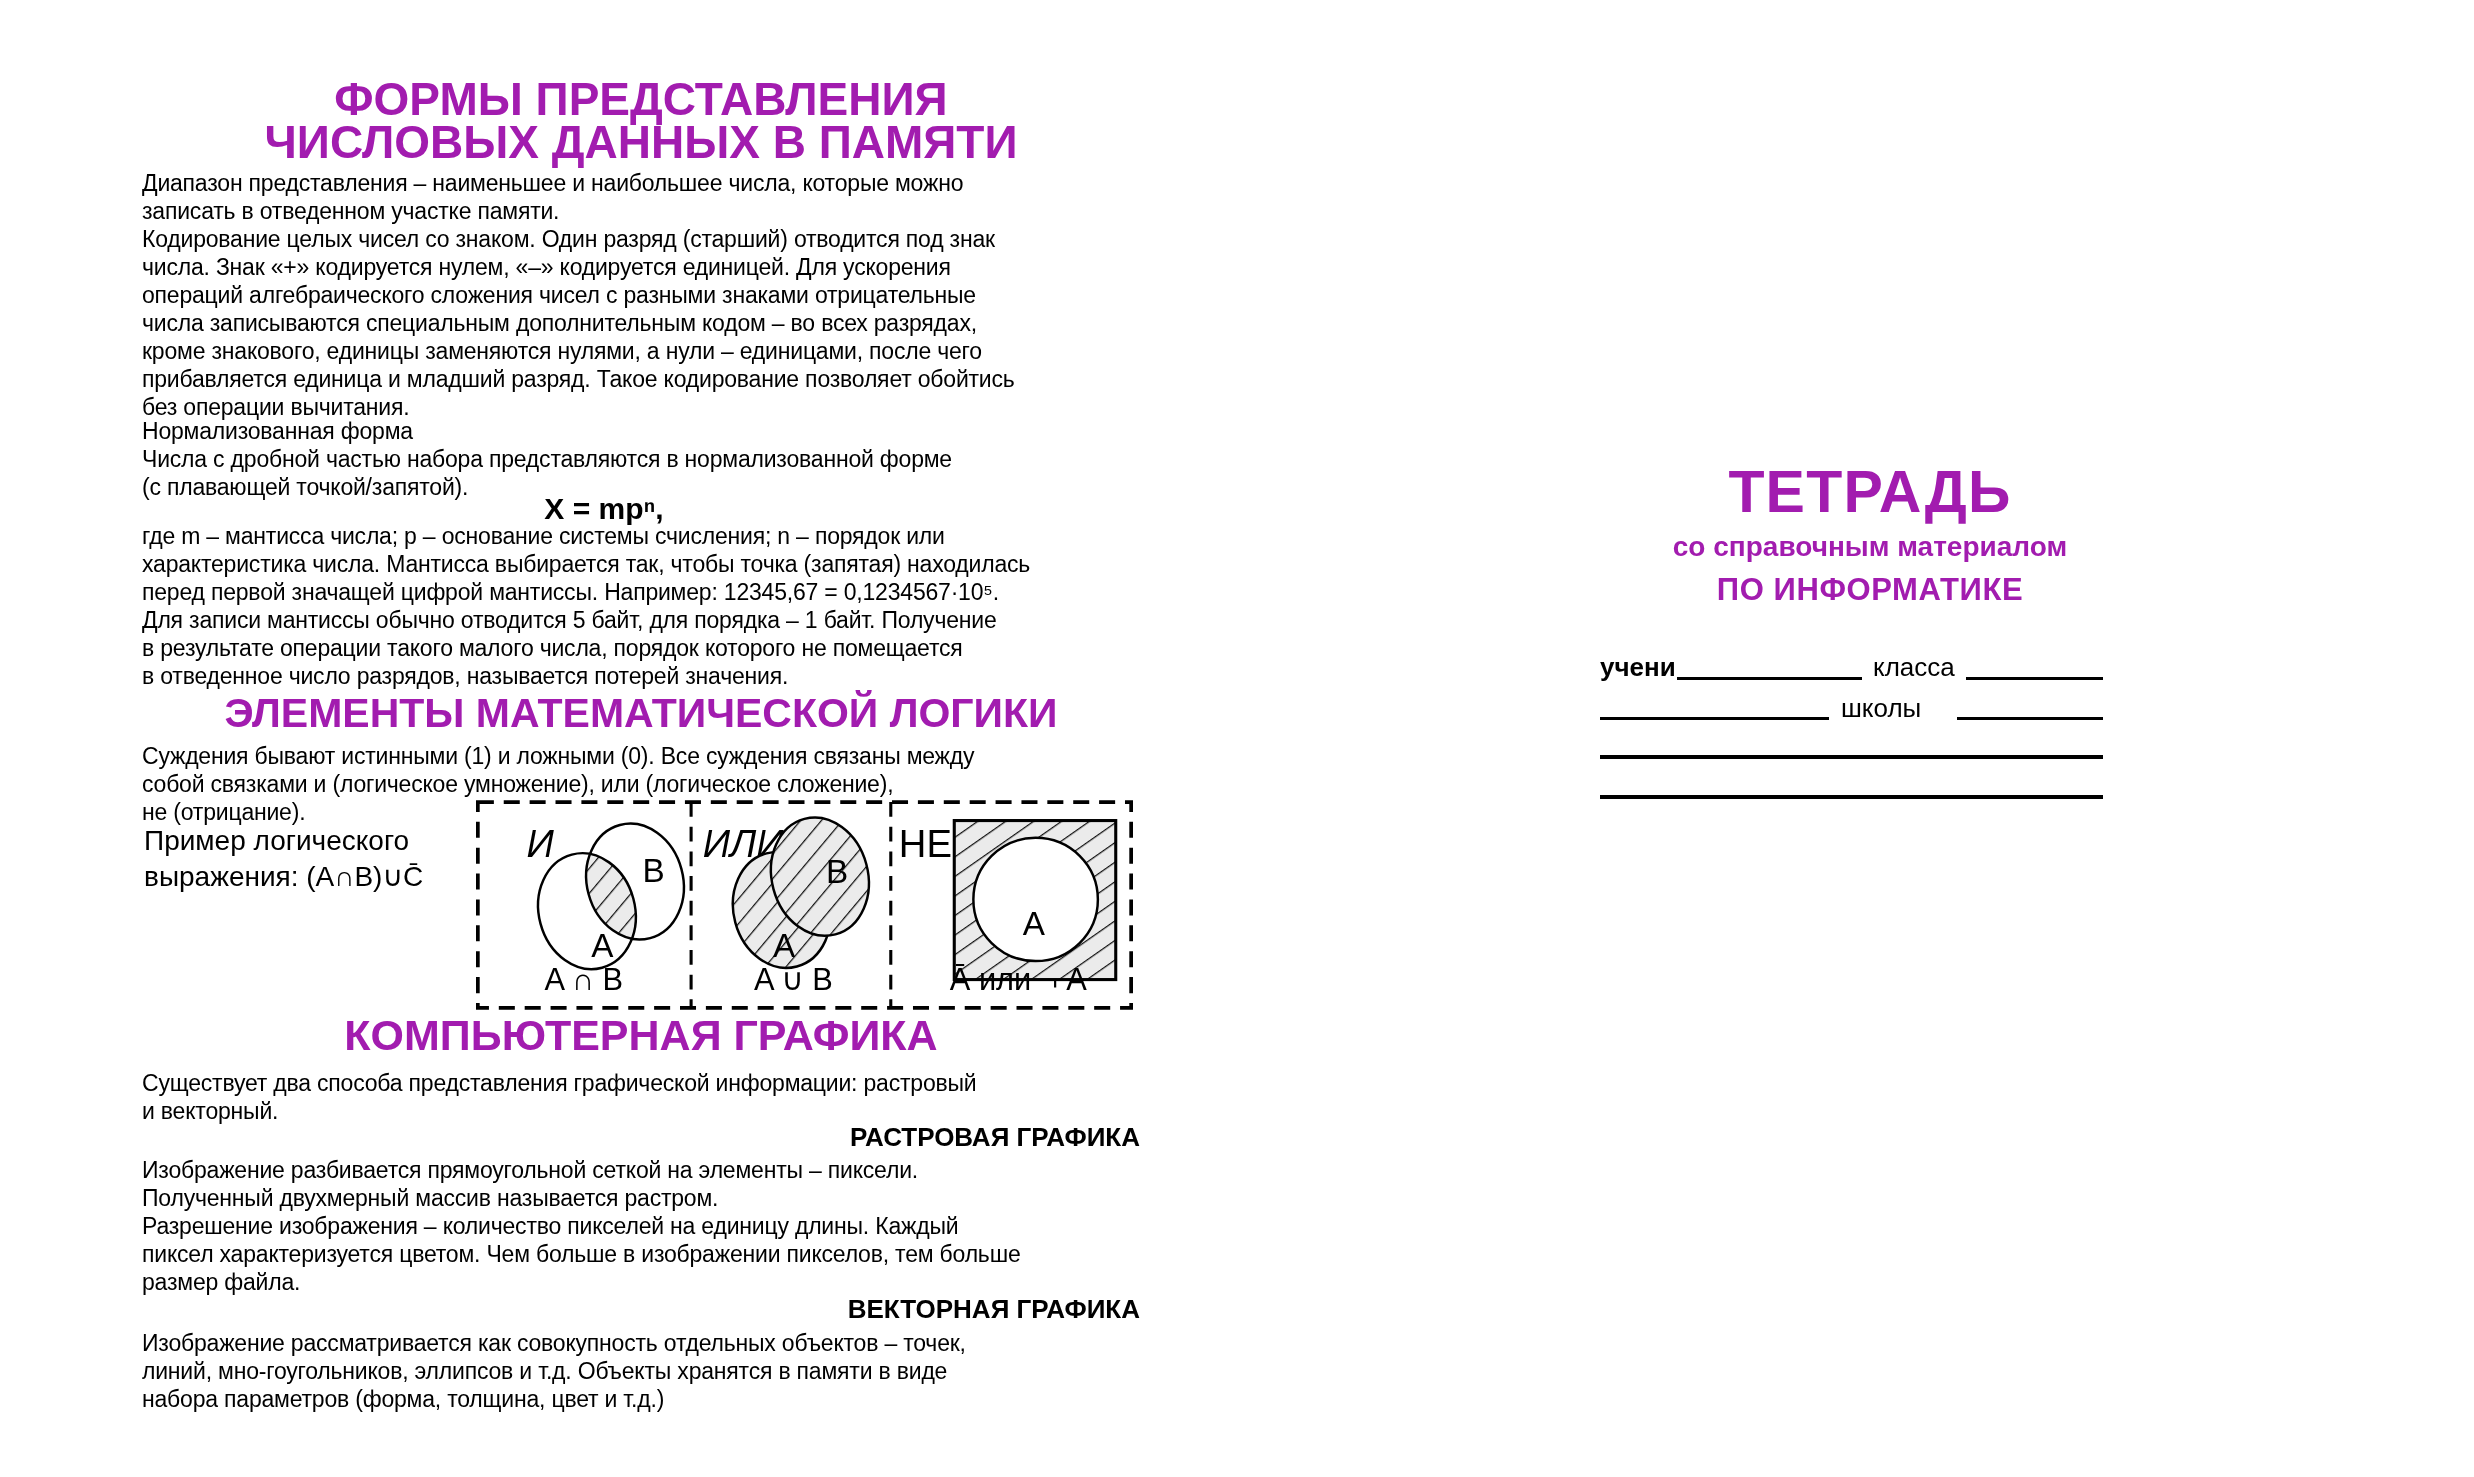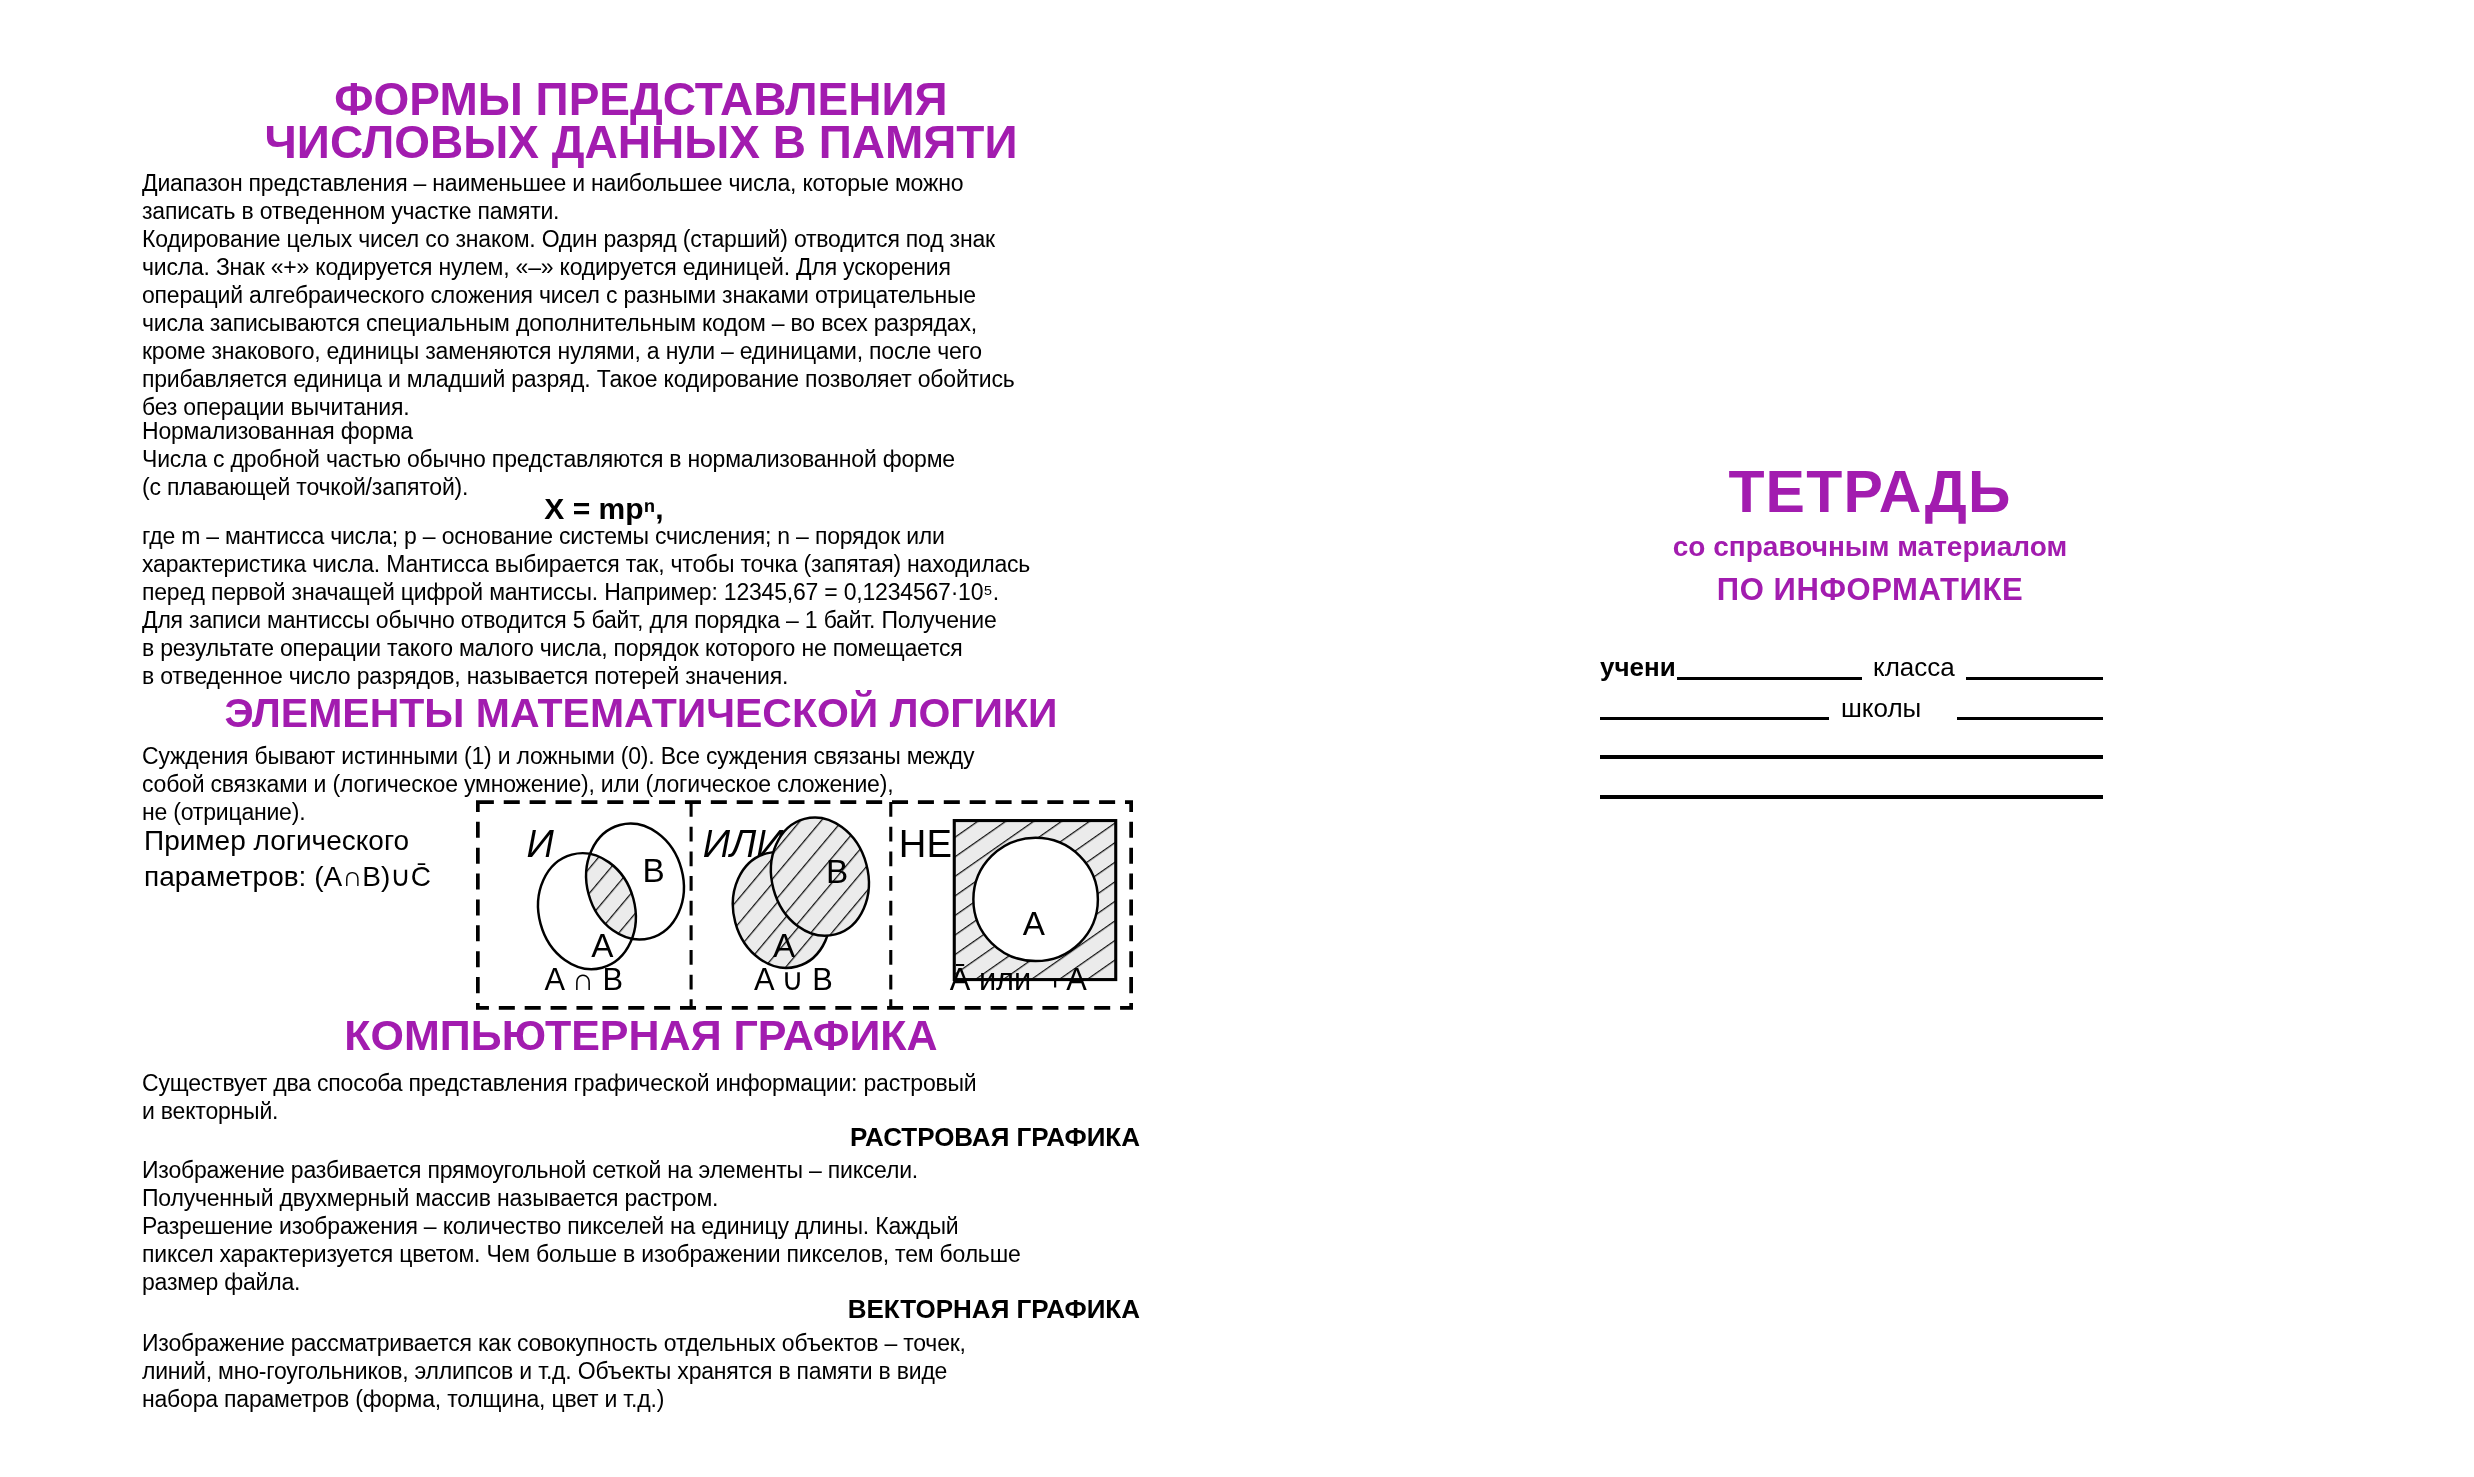--- a/index.html
+++ b/index.html
@@ -59,40 +59,40 @@
 записать в отведенном участке памяти.
 Кодирование целых чисел со знаком. Один разряд (старший) отводится под знак
 числа. Знак «+» кодируется нулем, «–» кодируется единицей. Для ускорения
 операций алгебраического сложения чисел с разными знаками отрицательные
 числа записываются специальным дополнительным кодом – во всех разрядах,
 кроме знакового, единицы заменяются нулями, а нули – единицами, после чего
 прибавляется единица и младший разряд. Такое кодирование позволяет обойтись
 без операции вычитания.</div>
 
     <div id="p2" class="body-text" data-bind-lines="left_page.para_normalized_lines">Нормализованная форма
-Числа с дробной частью обычно представляются в нормализованной форме
+Числа с дробной частью набора представляются в нормализованной форме
 (с плавающей точкой/запятой).</div>
 
     <div id="formula" data-bind="left_page.formula">X = mpⁿ,</div>
 
     <div id="p3" class="body-text" data-bind-lines="left_page.para_mantissa_lines">где m – мантисса числа; p – основание системы счисления; n – порядок или
 характеристика числа. Мантисса выбирается так, чтобы точка (запятая) находилась
 перед первой значащей цифрой мантиссы. Например: 12345,67 = 0,1234567·10⁵.
 Для записи мантиссы обычно отводится 5 байт, для порядка – 1 байт. Получение
 в результате операции такого малого числа, порядок которого не помещается
 в отведенное число разрядов, называется потерей значения.</div>
 
     <h2 id="h2" class="h-main" data-bind="left_page.heading2">ЭЛЕМЕНТЫ МАТЕМАТИЧЕСКОЙ ЛОГИКИ</h2>
 
     <div id="p4" class="body-text" data-bind-lines="left_page.para_logic_lines">Суждения бывают истинными (1) и ложными (0). Все суждения связаны между
 собой связками и (логическое умножение), или (логическое сложение),
 не (отрицание).</div>
 
     <div id="example" data-bind-lines="left_page.example_lines">Пример логического
-параметров: (A∩B)∪C̄</div>
+выражения: (A∩B)∪C̄</div>
 
     <svg id="venn" width="657" height="210" viewBox="0 0 1066 340">
       <defs>
         <pattern id="hatch" patternUnits="userSpaceOnUse" width="26" height="26" patternTransform="rotate(55)">
           <rect width="26" height="26" fill="#ebebeb"></rect>
           <line x1="0" y1="0" x2="0" y2="26" stroke="#101010" stroke-width="4"></line>
         </pattern>
         <clipPath id="clipB1">
           <ellipse cx="258" cy="132" rx="78" ry="95" transform="rotate(-15 258 132)"></ellipse>
         </clipPath>

